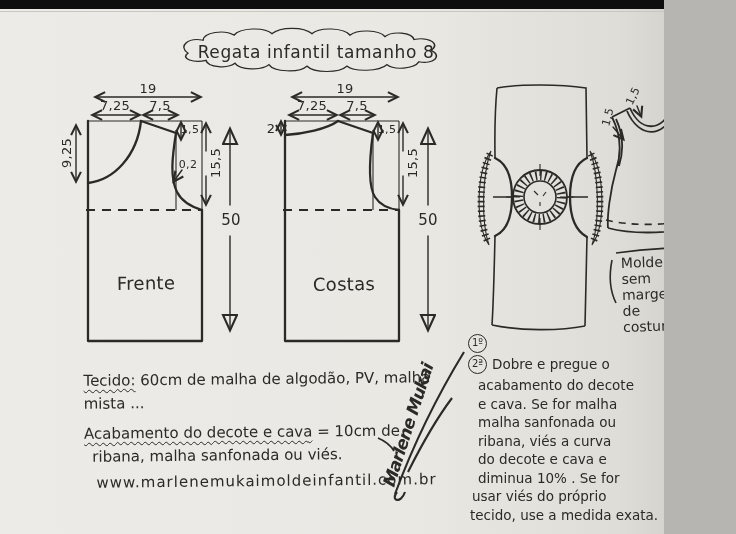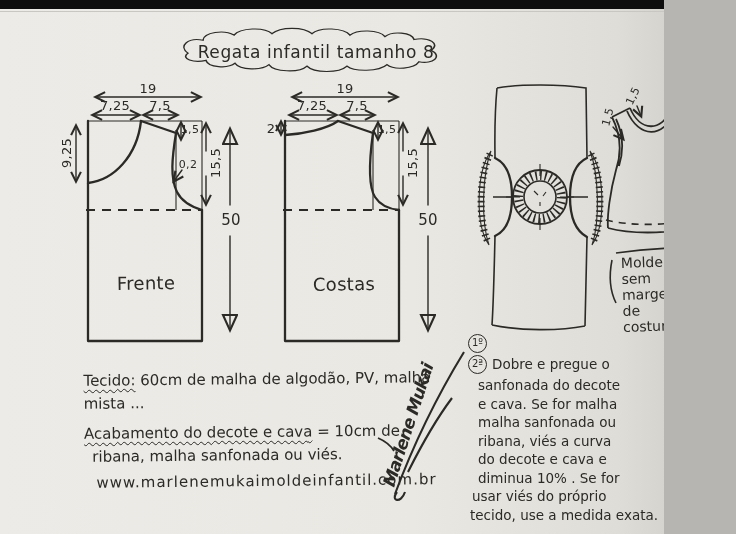--- a/index.html
+++ b/index.html
@@ -196,21 +196,21 @@
   </div>
 
   <div class="textblock" id="instructions">
     <div class="step-row">
       <span class="badge">1º</span>
     </div>
     <div class="step-row">
       <span class="badge">2ª</span>
       <span>Dobre e pregue o</span>
     </div>
-    <div class="cont-line">sanfonada do decote</div>
+    <div class="cont-line">acabamento do decote</div>
     <div class="cont-line">e cava. Se for malha</div>
     <div class="cont-line">malha sanfonada ou</div>
     <div class="cont-line">ribana, viés a curva</div>
     <div class="cont-line">do decote e cava e</div>
     <div class="cont-line">diminua 10% . Se for</div>
     <div style="padding-left:4px;">usar viés do próprio</div>
     <div style="padding-left:2px;">tecido, use a medida exata.</div>
   </div>
 
   <span id="signature-text">Marlene Mukai</span>

